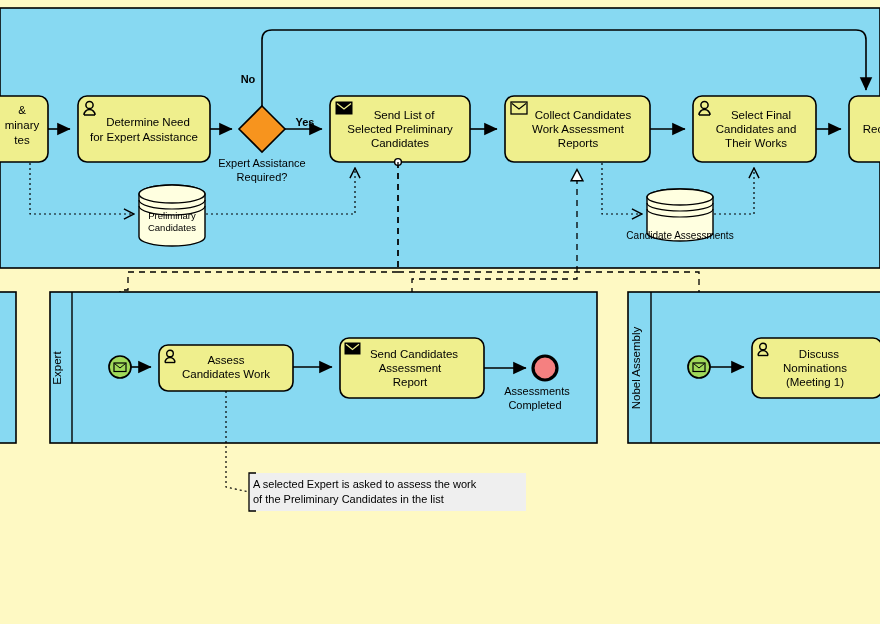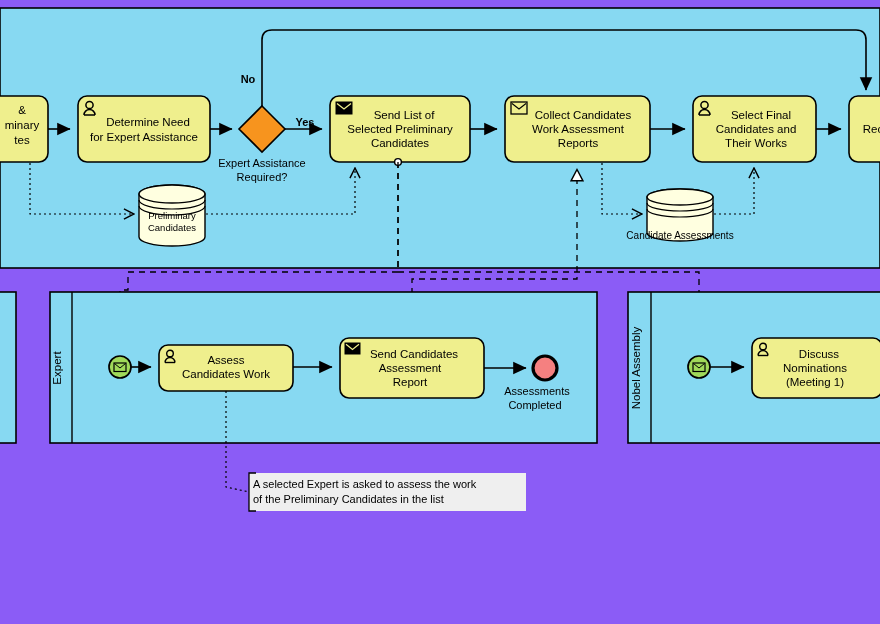--- a/index.html
+++ b/index.html
@@ -1,18 +1,18 @@
 <!DOCTYPE html>
 <html><head>
 <meta charset="utf-8">
 <style>
   html,body{margin:0;padding:0;background:#ffffff;}
   body{width:880px;height:624px;overflow:hidden;
        font-family:"Liberation Sans","DejaVu Sans",sans-serif;}
-  #stage{position:relative;width:880px;height:624px;background:#8b5cf6;}
+  #stage{position:relative;width:880px;height:624px;background:#fef9c3;}
   svg{position:absolute;left:0;top:0;}
   .lbl{font-family:"Liberation Sans","DejaVu Sans",sans-serif;}
 </style>
 </head>
 <body>
 
 <div id="stage">
 <svg width="880" height="624" viewBox="0 0 880 624">
   <defs>
     <marker id="arrH" markerWidth="9" markerHeight="9" refX="8" refY="4.5" orient="auto">

